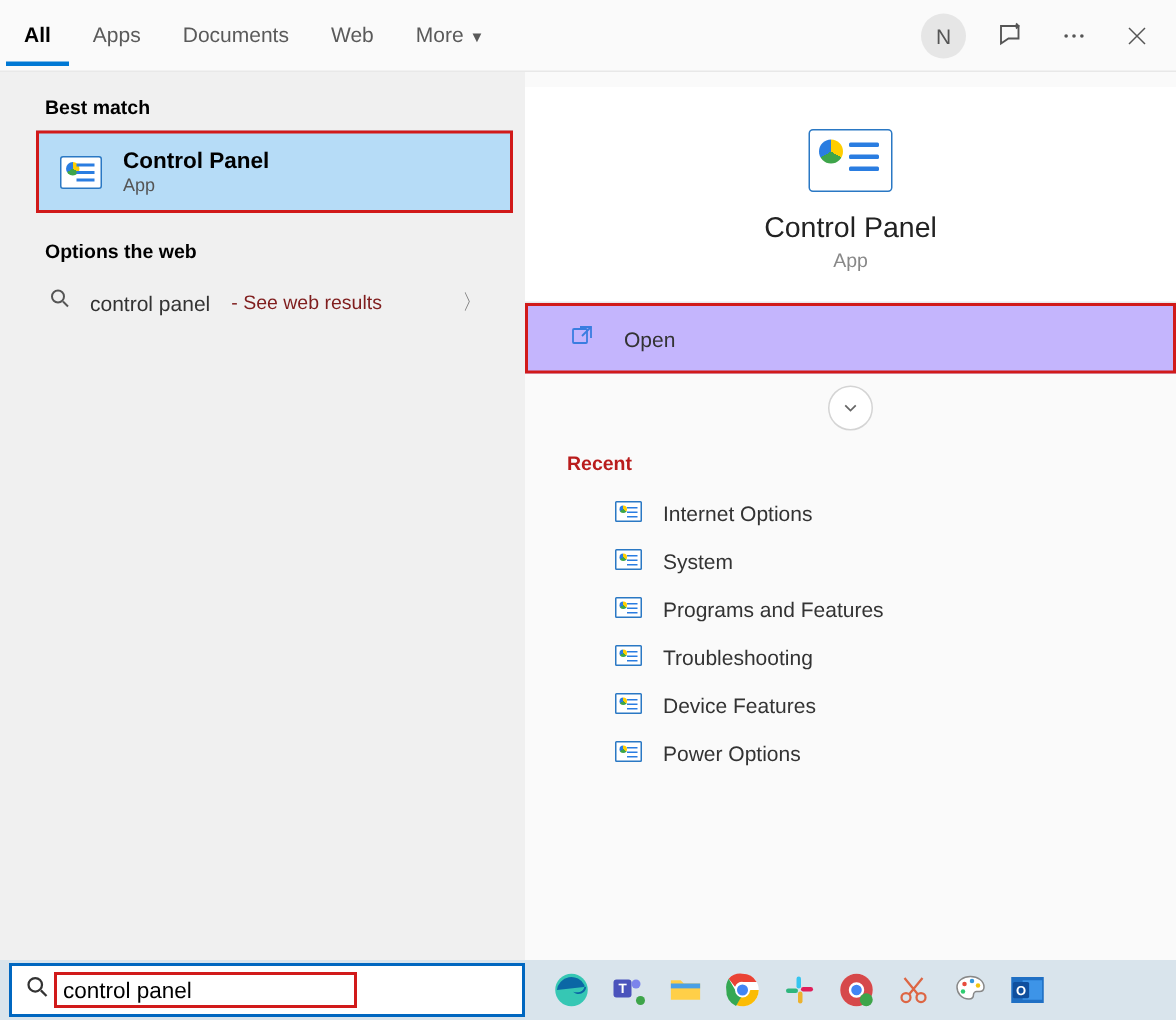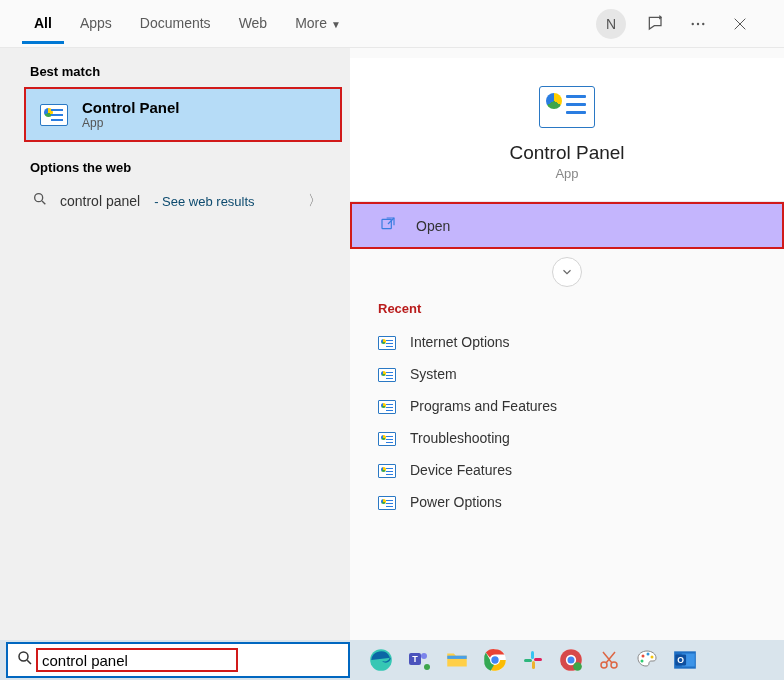--- a/index.html
+++ b/index.html
@@ -1,19 +1,19 @@
 <!DOCTYPE html>
 <html><head>
   <meta charset="utf-8">
   <style>
     * { box-sizing: border-box; margin: 0; padding: 0; font-family: "Segoe UI", Arial, sans-serif; }
     body { width: 784px; height: 680px; background: #f0f0f0; position: relative; overflow: hidden; }
 
     .topbar {
-      display: flex; align-items: center; height: 48px; padding: 0 22px;
+      display: flex; align-items: center; height: 48px; padding: 0 4px;
       background: #fafafa; border-bottom: 1px solid #e8e8e8;
     }
     .tabs { display: flex; gap: 4px; }
     .tab { padding: 12px 12px 10px; font-size: 14px; color: #5a5a5a; cursor: pointer; border-bottom: 3px solid transparent; }
     .tab.active { color: #000; font-weight: 600; border-bottom-color: #0078d4; }
     .tab .chev { margin-left: 4px; font-size: 10px; }
     .topbar-right { margin-left: auto; display: flex; align-items: center; gap: 18px; padding-right: 10px; }
     .avatar { width: 30px; height: 30px; border-radius: 50%; background: #e6e6e6; display: flex; align-items: center; justify-content: center; font-size: 14px; color: #555; }
     .icon-btn { width: 24px; height: 24px; display: flex; align-items: center; justify-content: center; color: #555; cursor: pointer; }
 
@@ -31,21 +31,21 @@
       width: 28px; height: 22px; background: #fff; border: 1px solid #2a78c4; border-radius: 2px; position: relative;
     }
     .cp-icon-sm::before { content: ""; position: absolute; left: 3px; top: 3px; width: 9px; height: 9px; border-radius: 50%; background: conic-gradient(#ffce00 0 120deg, #3ea54a 120deg 240deg, #2a7de1 240deg 360deg); }
     .cp-icon-sm::after { content: ""; position: absolute; right: 4px; top: 4px; width: 12px; height: 2px; background: #2a7de1; box-shadow: 0 5px 0 #2a7de1, 0 10px 0 #2a7de1; }
     .bm-title { font-size: 15px; font-weight: 600; color: #000; }
     .bm-sub { font-size: 12px; color: #555; }
 
     .web-item { display: flex; align-items: center; padding: 10px 16px; gap: 12px; cursor: pointer; }
     .web-item .search-ico { color: #555; }
     .web-item .q { font-size: 14px; color: #333; }
-    .web-item .hint { font-size: 13px; color: #0c4a6e; margin-left: 2px; }
+    .web-item .hint { font-size: 13px; color: #7f1d1d; margin-left: 2px; }
     .web-item .chev-r { margin-left: auto; color: #777; font-size: 14px; padding-right: 12px; }
 
     .detail { background: #fff; margin: 0 0 0 0; padding: 28px 20px 20px; text-align: center; border-bottom: 1px solid #eaeaea; }
     .cp-icon-lg {
       width: 56px; height: 42px; margin: 0 auto 14px; background: #fff; border: 1.5px solid #2a78c4; border-radius: 3px; position: relative;
     }
     .cp-icon-lg::before { content: ""; position: absolute; left: 6px; top: 6px; width: 16px; height: 16px; border-radius: 50%; background: conic-gradient(#ffce00 0 120deg, #3ea54a 120deg 240deg, #2a7de1 240deg 360deg); }
     .cp-icon-lg::after { content: ""; position: absolute; right: 8px; top: 8px; width: 20px; height: 3px; background: #2a7de1; box-shadow: 0 8px 0 #2a7de1, 0 16px 0 #2a7de1; border-radius: 1px; }
     .detail-title { font-size: 19px; color: #222; margin-bottom: 2px; }
     .detail-sub { font-size: 13px; color: #888; }
@@ -55,21 +55,21 @@
       background: #c4b5fd; font-size: 14px; color: #333; cursor: pointer;
       border: 2.5px solid #d11a1a; margin: 0;
     }
     .action-row .open-ico { color: #3a7de0; }
 
     .expand { text-align: center; padding: 8px 0 6px; }
     .expand-btn { width: 30px; height: 30px; border: 1px solid #d4d4d4; border-radius: 50%; display: inline-flex; align-items: center; justify-content: center; color: #666; cursor: pointer; background: #fff; }
 
     .recent-block { padding: 8px 28px; }
     .recent-title { font-size: 13px; font-weight: 600; color: #b91c1c; margin-bottom: 10px; }
-    .recent-item { display: flex; align-items: flex-end; gap: 14px; padding: 8px 0; font-size: 14px; color: #333; cursor: pointer; }
+    .recent-item { display: flex; align-items: flex-start; gap: 14px; padding: 8px 0; font-size: 14px; color: #333; cursor: pointer; margin-left: 32px; }
     .cp-mini { width: 18px; height: 14px; background: #fff; border: 1px solid #2a78c4; border-radius: 1px; position: relative; }
     .cp-mini::before { content: ""; position: absolute; left: 2px; top: 2px; width: 5px; height: 5px; border-radius: 50%; background: conic-gradient(#ffce00 0 120deg, #3ea54a 120deg 240deg, #2a7de1 240deg 360deg); }
     .cp-mini::after { content: ""; position: absolute; right: 2px; top: 3px; width: 7px; height: 1px; background: #2a7de1; box-shadow: 0 3px 0 #2a7de1, 0 6px 0 #2a7de1; }
 
     .taskbar {
       position: absolute; bottom: 0; left: 0; right: 0; height: 40px;
       background: #d9e4ec; display: flex; align-items: center; padding: 0 4px;
     }
     .searchbox {
       width: 344px; height: 36px; background: #fff; border: 2px solid #0067c0;

